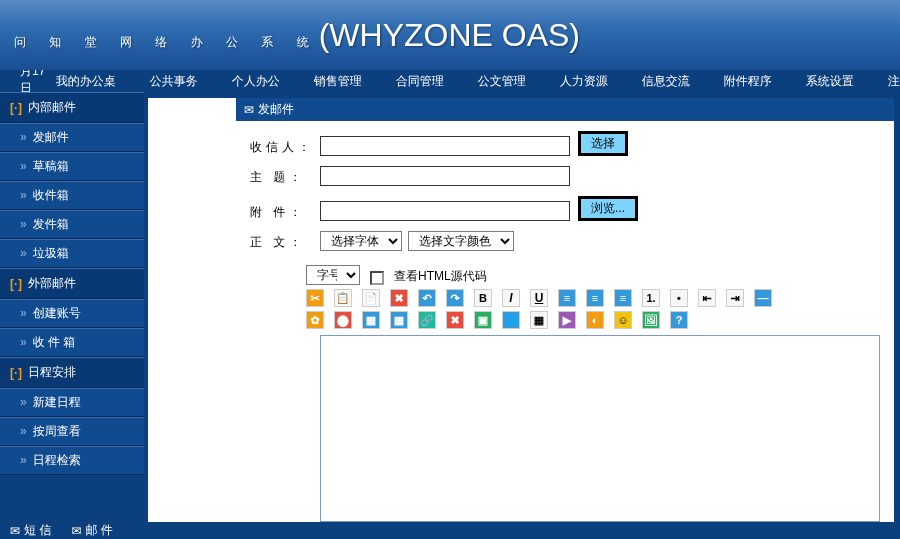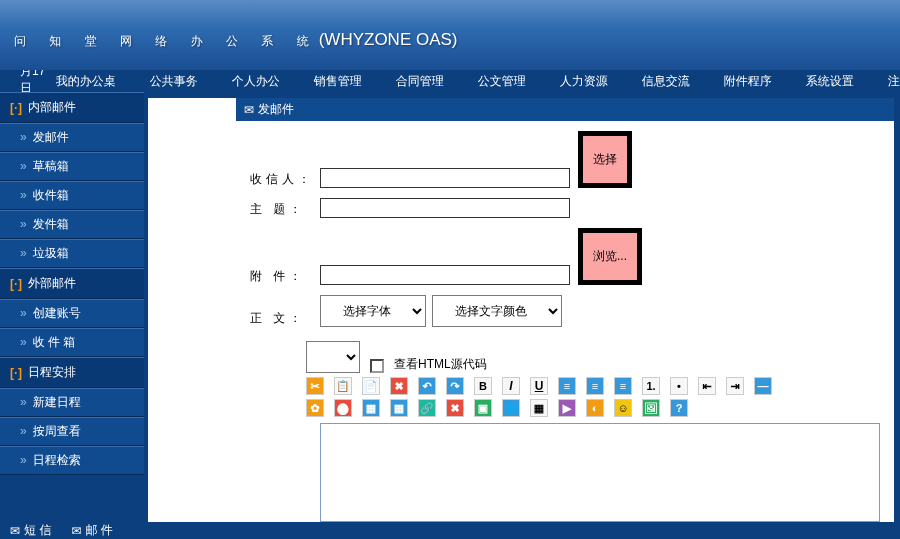--- a/index.html
+++ b/index.html
@@ -1,40 +1,40 @@
 <!DOCTYPE html>
 <html><head>
 <meta charset="utf-8">
 <style>
 * { margin: 0; padding: 0; box-sizing: border-box; font-family: 'SimSun', '宋体', sans-serif; font-size: 12px; }
 body { width: 900px; height: 539px; overflow: hidden; background: #0a3b7a; }
 .header { height: 70px; background: linear-gradient(to bottom, #5a8cc5 0%, #2f6bb0 40%, #1a4e93 100%); position: relative; display: flex; align-items: center; padding-left: 14px; }
 .header-title { color: #fff; font-size: 30px; font-family: 'KaiTi', serif; letter-spacing: 10px; text-shadow: 1px 1px 2px rgba(0,0,0,0.4); }
-.header-title-en { letter-spacing: 0; font-size: 17px; }
+.header-title-en { letter-spacing: 0; font-size: 32px; }
 .date-bar { height: 22px; background: #0b3f7e; color: #fff; display: flex; align-items: center; font-size: 12px; }
 .date-text { padding-left: 20px; width: 160px; }
 .top-nav { display: flex; flex: 1; justify-content: flex-start; gap: 16px; }
 .top-nav-item { padding: 0 9px; color: #fff; cursor: pointer; white-space: nowrap; }
 .main { display: flex; height: 430px; background: #0b3f7e; }
 .sidebar { width: 148px; background: #0b3f7e; border-right: 4px solid #0b3f7e; overflow: hidden; }
 .side-section { background: #083975; color: #fff; padding: 6px 10px; border-top: 1px solid #3b6ba9; border-bottom: 1px solid #052a5a; display: flex; align-items: center; gap: 6px; }
 .side-item { background: #104a8f; color: #fff; padding: 5px 10px 5px 20px; border-top: 1px solid #3b6ba9; border-bottom: 1px solid #052a5a; cursor: pointer; }
 .side-item::before { content: '»'; margin-right: 6px; color: #8fb8e8; }
 .content { flex: 1; background: #fff; margin: 6px 6px 0 0; display: flex; flex-direction: column; }
 .left-gutter { width: 88px; background: #fff; margin: 6px 0 0 0; }
 .panel-title { background: #104a8f; color: #fff; padding: 3px 8px; display: flex; align-items: center; gap: 4px; font-size: 12px; }
 .form-area { padding: 10px 14px; }
 .form-row { display: flex; align-items: flex-end; margin-bottom: 10px; }
 .form-label { width: 70px; text-align: left; letter-spacing: 4px; }
 .form-input { border: 1px solid #333; height: 20px; padding: 0 4px; }
 .form-input.w1 { width: 250px; }
 .form-input.w2 { width: 250px; }
-.btn { border: 5px solid #000000; background: #fca5a5; padding: 15px 10px; margin-left: 8px; cursor: pointer; }
+.btn { border: 3px solid #000000; background: #7dd3fc; padding: 1px 10px; margin-left: 8px; cursor: pointer; }
 .editor-bar { display: flex; align-items: center; gap: 6px; flex-wrap: wrap; }
-.select { border: 1px solid #7a7a7a; background: #fff; height: 32px; padding: 0 18px; font-size: 12px; }
+.select { border: 1px solid #7a7a7a; background: #fff; height: 20px; padding: 0 6px; font-size: 12px; }
 .toolbar { margin-top: 4px; display: flex; flex-wrap: wrap; gap: 10px; align-items: flex-end; padding-left: 70px; }
 .tb-icon { width: 18px; height: 18px; display: inline-flex; align-items: center; justify-content: center; border: 1px solid #ccc; background: #f7f7f7; cursor: pointer; font-size: 11px; font-weight: bold; }
 .tb-icon.red { background: #e74c3c; color: #fff; }
 .tb-icon.blue { background: #3498db; color: #fff; }
 .tb-icon.green { background: #27ae60; color: #fff; }
 .tb-icon.orange { background: #f39c12; color: #fff; }
 .tb-icon.yellow { background: #f1c40f; }
 .tb-icon.cyan { background: #1abc9c; color: #fff; }
 .tb-icon.purple { background: #9b59b6; color: #fff; }
 .editor-area { margin: 6px 14px 0 84px; border: 1px solid #7a9ac9; height: 202px; background: #fff; }

